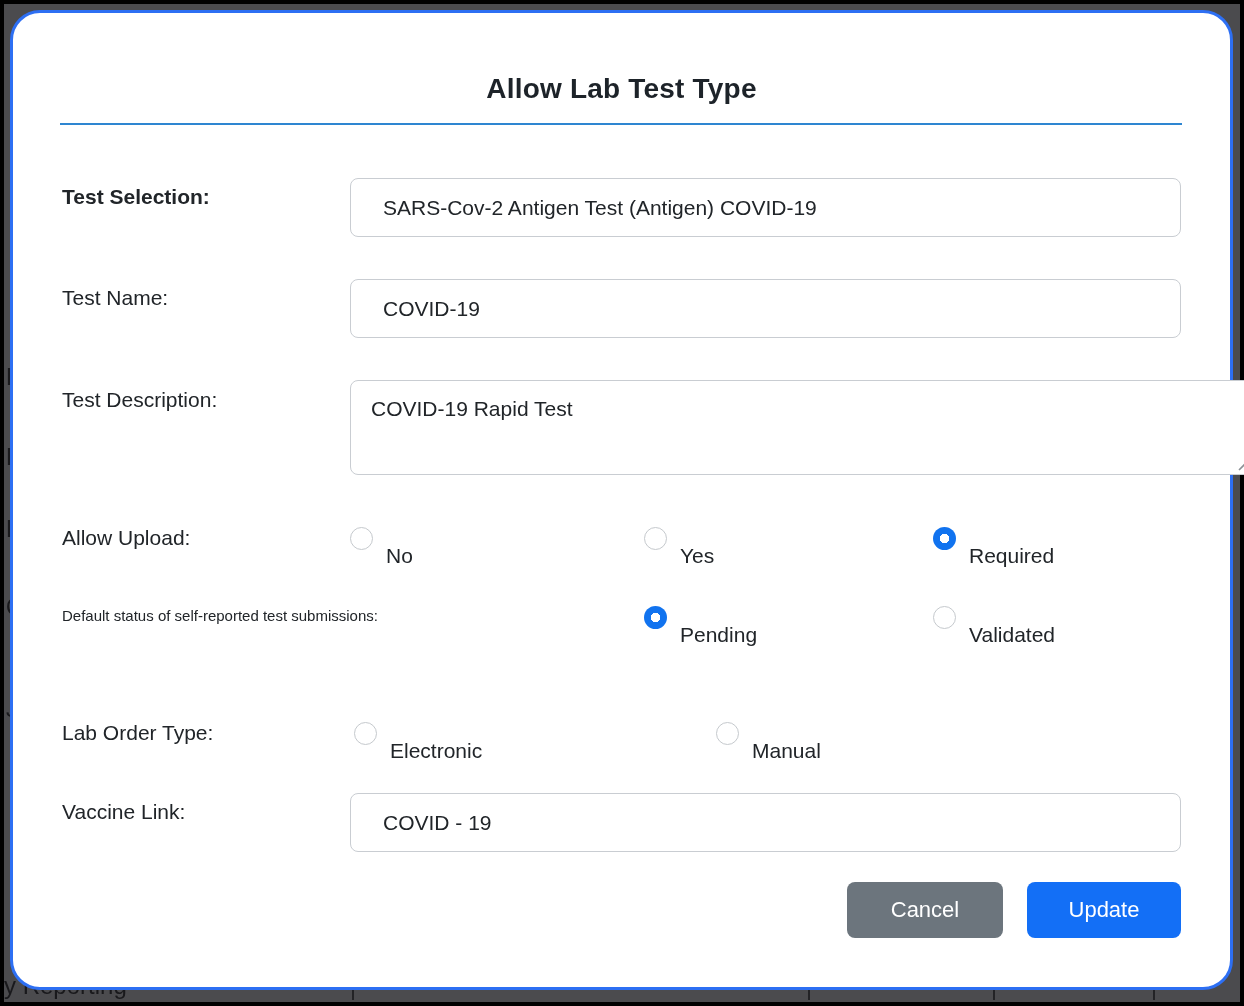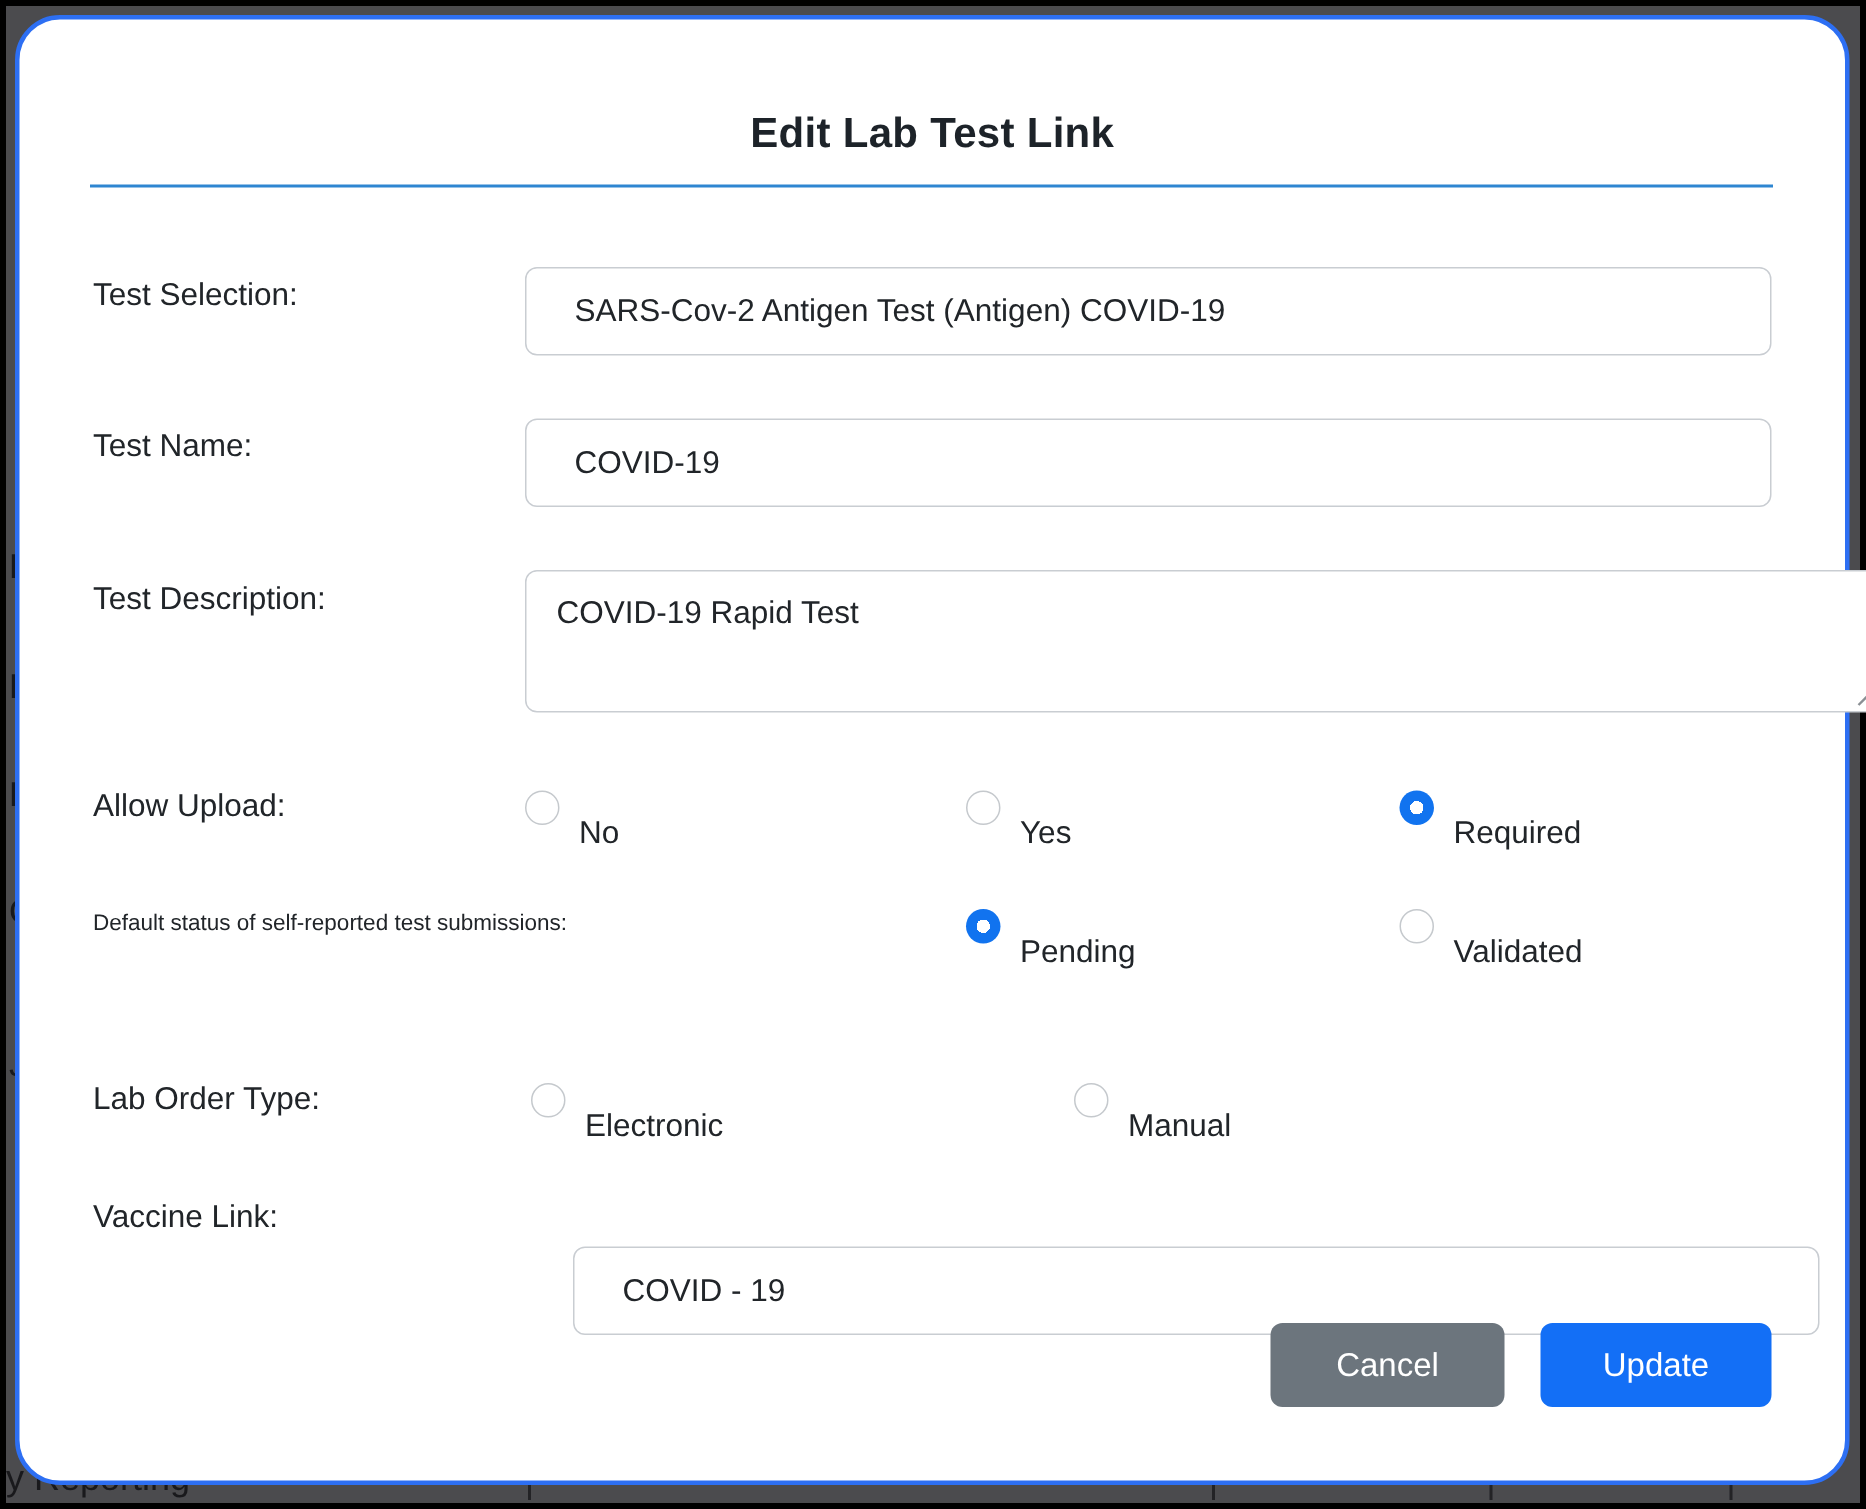--- a/index.html
+++ b/index.html
@@ -167,24 +167,24 @@
     <span class="bg-fragment" style="left:0px; top:968px; font-size:24px;">y Reporting</span>
     <span class="bg-vline" style="left:348px;"></span>
     <span class="bg-vline" style="left:804px;"></span>
     <span class="bg-vline" style="left:989px;"></span>
     <span class="bg-vline" style="left:1149px;"></span>
   </div>
 
   <div class="modal">
     <div class="modal-inner">
 
-      <div class="title">Edit Lab Test Link</div>
+      <div class="title">Allow Lab Test Type</div>
       <div class="divider"></div>
 
-      <label class="field-label" style="top:172px;">Test Selection:</label>
+      <label class="field-label" style="top:172px;font-weight:bold;">Test Selection:</label>
       <input class="text-input" style="top: 165px;" type="text" value="SARS-Cov-2 Antigen Test (Antigen) COVID-19">
 
       <label class="field-label" style="top:273px;">Test Name:</label>
       <input class="text-input" style="top: 266px;" type="text" value="COVID-19">
 
       <label class="field-label" style="top:375px;">Test Description:</label>
       <div class="textarea-wrap">
         <textarea class="text-area" style="">COVID-19 Rapid Test</textarea>
         <svg class="resize-handle" viewBox="0 0 14 14">
           <line x1="2" y1="13" x2="13" y2="2" stroke="#8a8f94" stroke-width="1.6"></line>
@@ -226,20 +226,20 @@
           <span class="radio-circle"></span>
           <span class="radio-label">Electronic</span>
         </div>
         <div class="radio-option" style="left:703px;">
           <span class="radio-circle"></span>
           <span class="radio-label">Manual</span>
         </div>
       </div>
 
       <label class="field-label" style="top:787px;">Vaccine Link:</label>
-      <input class="text-input" style="top: 818px; margin-left: 32px;" type="text" value="COVID - 19">
+      <input class="text-input" style="top: 780px;" type="text" value="COVID - 19">
 
       <button class="btn btn-update">Update</button>
       <button class="btn btn-cancel">Cancel</button>
 
     </div>
   </div>
 </div>
 
 </body></html>

